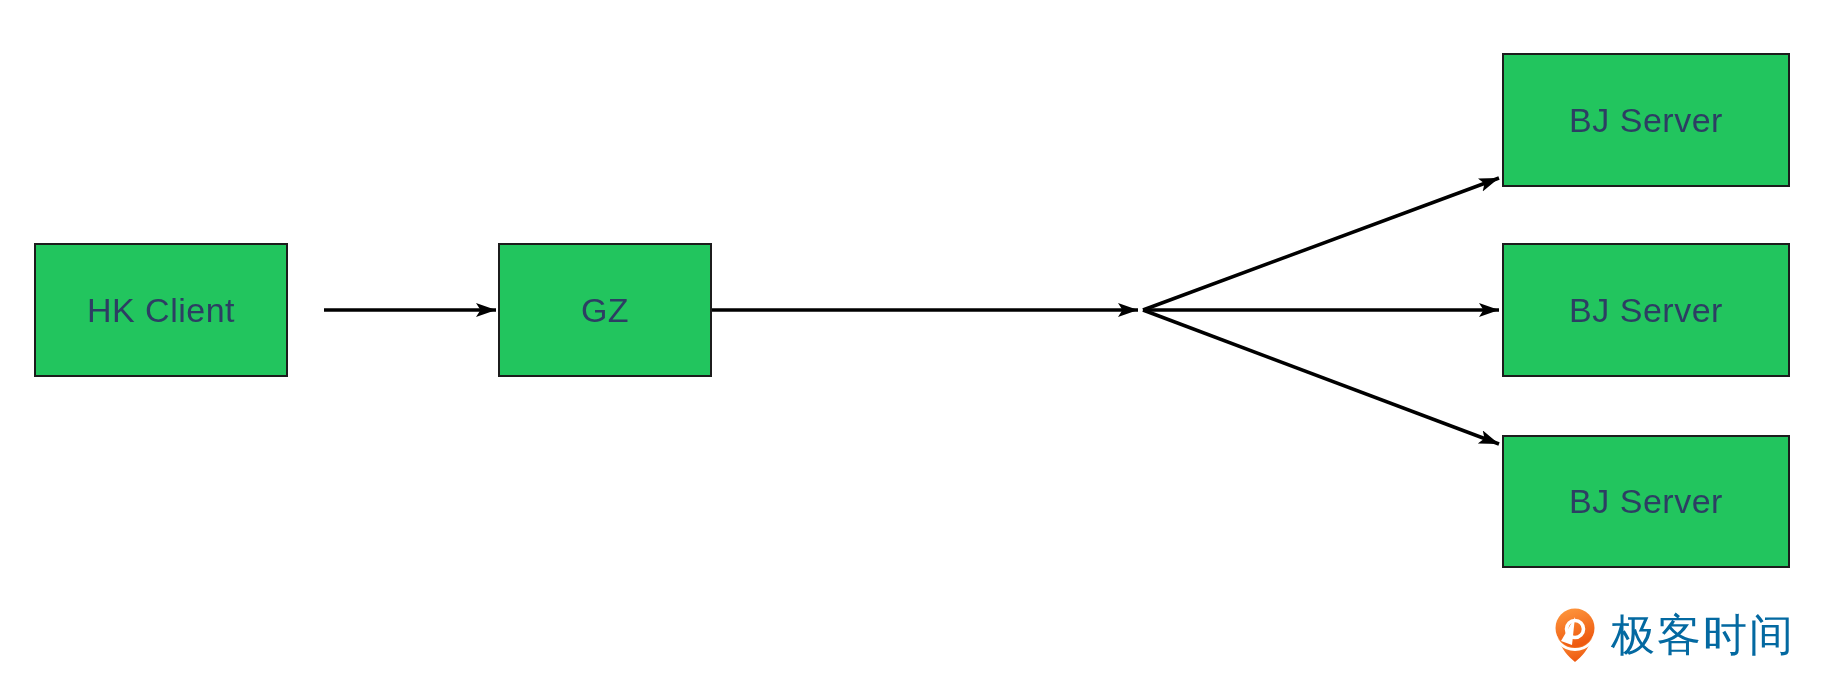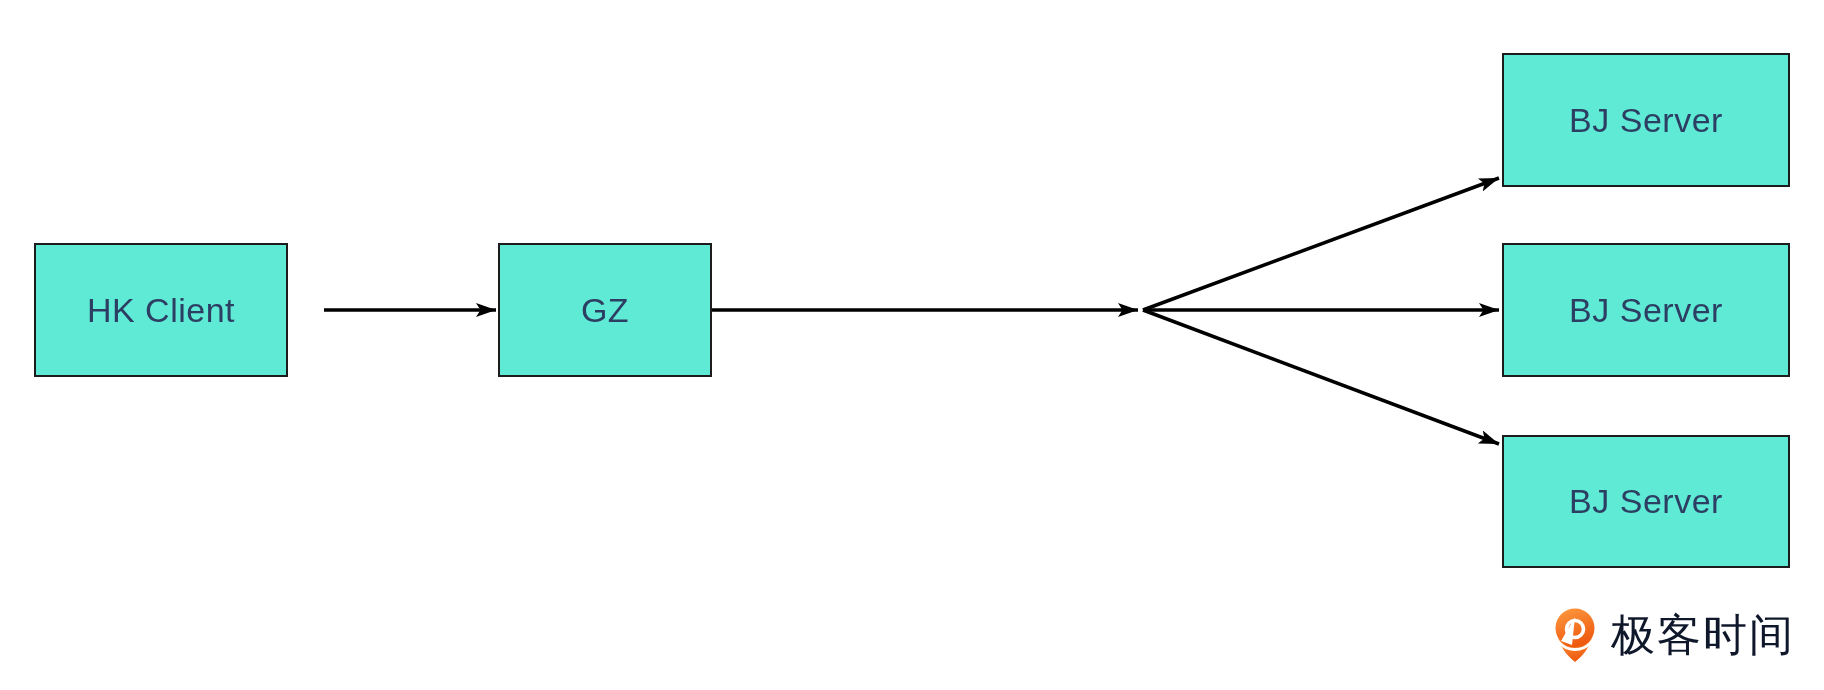--- a/index.html
+++ b/index.html
@@ -4,37 +4,37 @@
 <style>
   html,body{margin:0;padding:0;background:#ffffff;}
   body{width:1824px;height:690px;overflow:hidden;}
   .canvas{
     position:relative;width:1824px;height:690px;background:#ffffff;
     font-family:"Liberation Sans",sans-serif;
   }
   .connectors{position:absolute;left:0;top:0;width:1824px;height:690px;}
   .node{
     position:absolute;box-sizing:border-box;
-    background:#5eead4;border:2px solid #1c1c1c;
+    background:#22c55e;border:2px solid #1c1c1c;
     display:flex;align-items:center;justify-content:center;
   }
   .node-label{
     font-size:34px;color:#2d3e63;letter-spacing:0.5px;white-space:nowrap;
   }
   #node-hk-client{left:34px;top:243px;width:254px;height:134px;}
   #node-gz{left:498px;top:243px;width:214px;height:134px;text-align:center;}
   #node-bj-server-1{left:1502px;top:53px;width:288px;height:134px;}
   #node-bj-server-2{left:1502px;top:243px;width:288px;height:134px;}
   #node-bj-server-3{left:1502px;top:435px;width:288px;height:133px;}
   .logo{
     position:absolute;left:1551px;top:603px;height:64px;
     display:flex;align-items:center;gap:12px;
   }
   .logo-text{
-    font-size:44px;color:#0f172a;letter-spacing:2px;line-height:1;
+    font-size:44px;color:#0369a1;letter-spacing:2px;line-height:1;
     font-family:"Liberation Sans",sans-serif;white-space:nowrap;
   }
 </style>
 </head>
 <body>
 
 <div class="canvas">
 
   <svg class="connectors" viewBox="0 0 1824 690" xmlns="http://www.w3.org/2000/svg">
     <defs>

